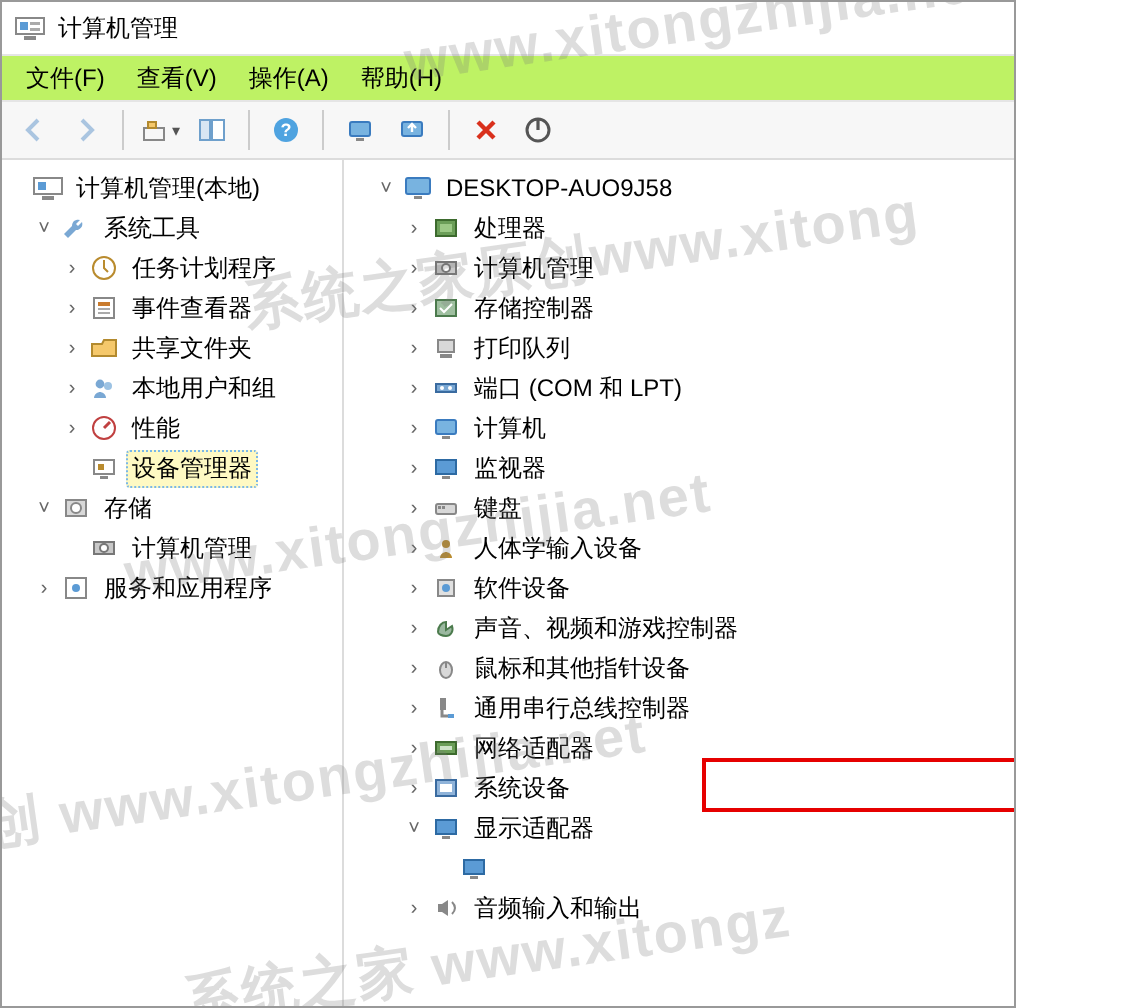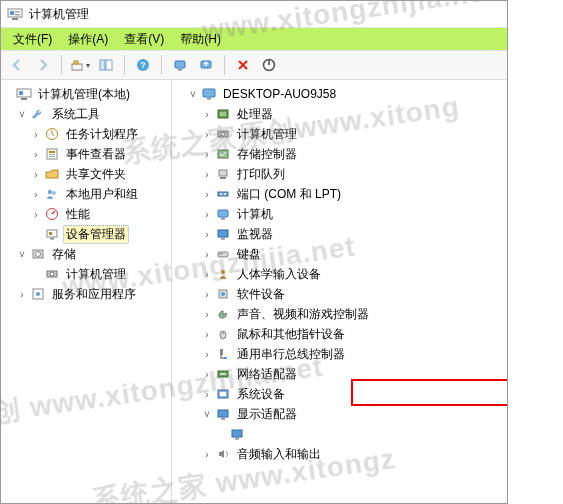--- a/index.html
+++ b/index.html
@@ -51,22 +51,22 @@
           <rect x="8" y="5" width="5" height="1.5" fill="#aaa"></rect>
           <rect x="8" y="8" width="5" height="1.5" fill="#aaa"></rect>
           <rect x="5" y="12" width="6" height="2" fill="#888"></rect>
         </svg>
     </span>
     <span class="title">计算机管理</span>
   </div>
 
   <div class="menubar">
     <div class="menu">文件(F)</div>
+    <div class="menu">查看(V)</div>
     <div class="menu">操作(A)</div>
-    <div class="menu">查看(V)</div>
     <div class="menu">帮助(H)</div>
   </div>
 
   <div class="toolbar">
     <div class="tbtn disabled">
         <svg width="14" height="14" viewBox="0 0 14 14">
           <path d="M9 2 L4 7 L9 12" fill="none" stroke="#3a7bbf" stroke-width="2"></path>
         </svg>
       </div>
     <div class="tbtn disabled">

